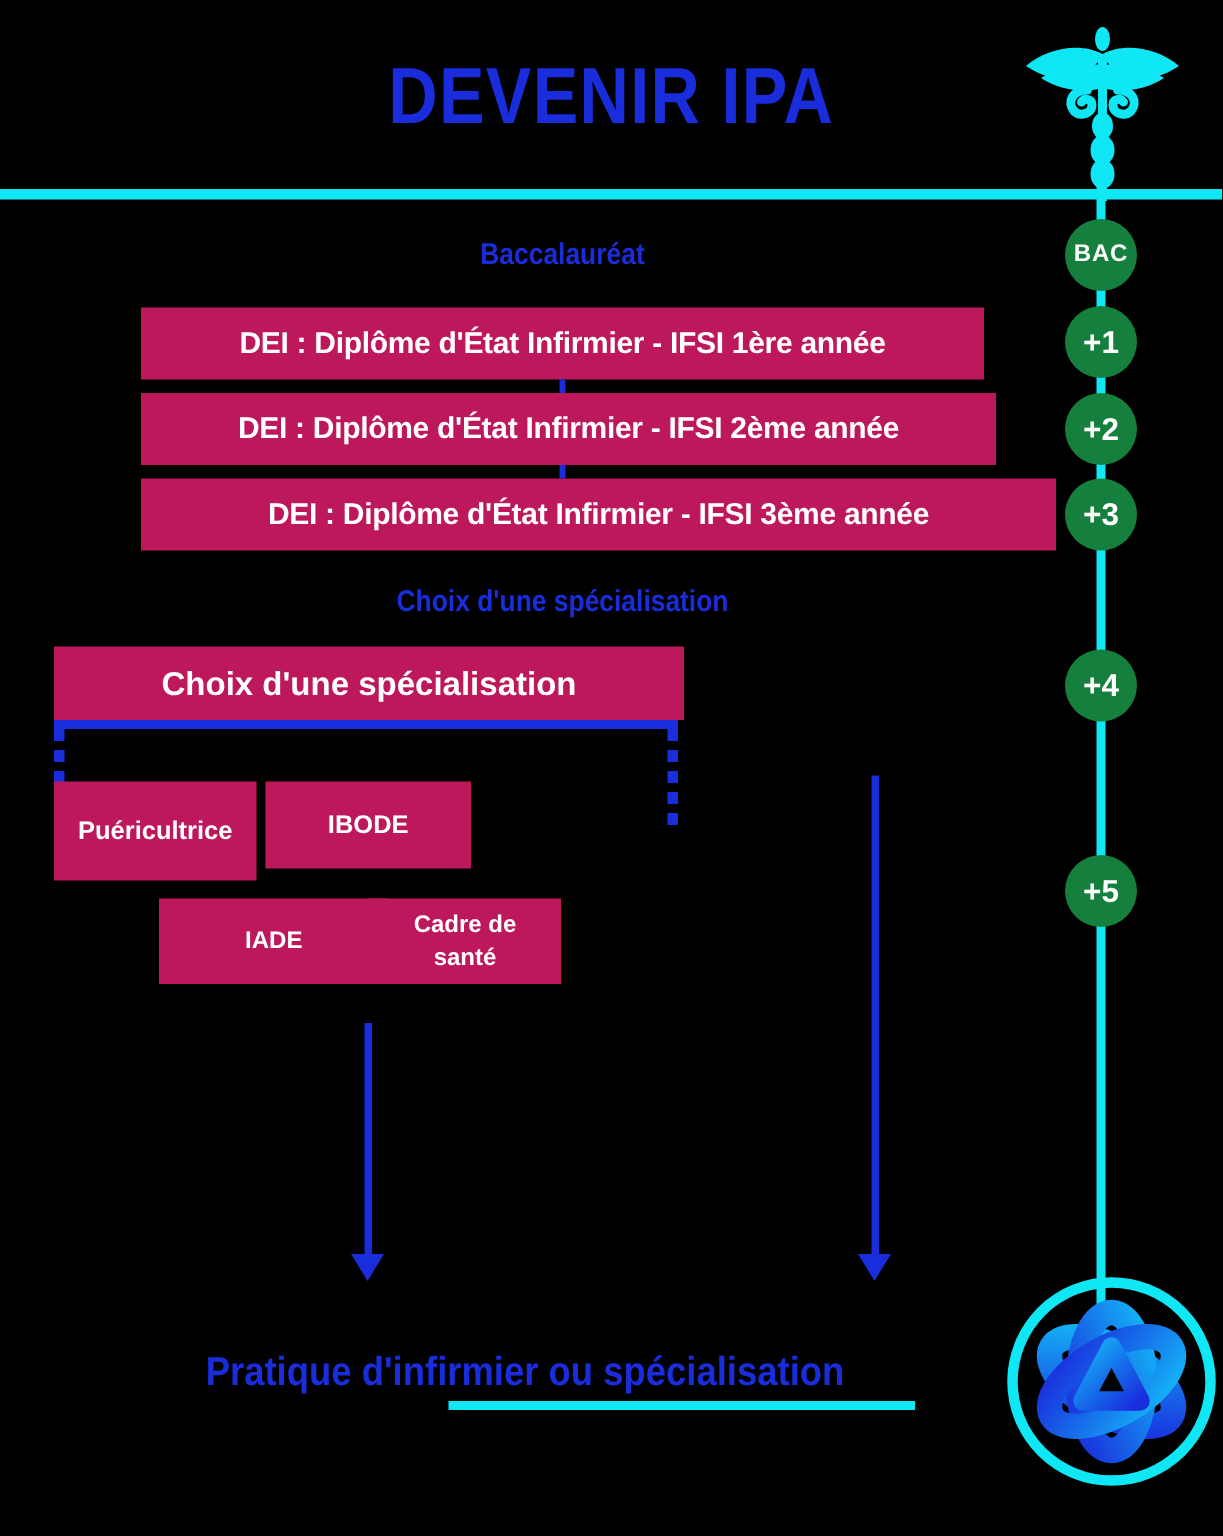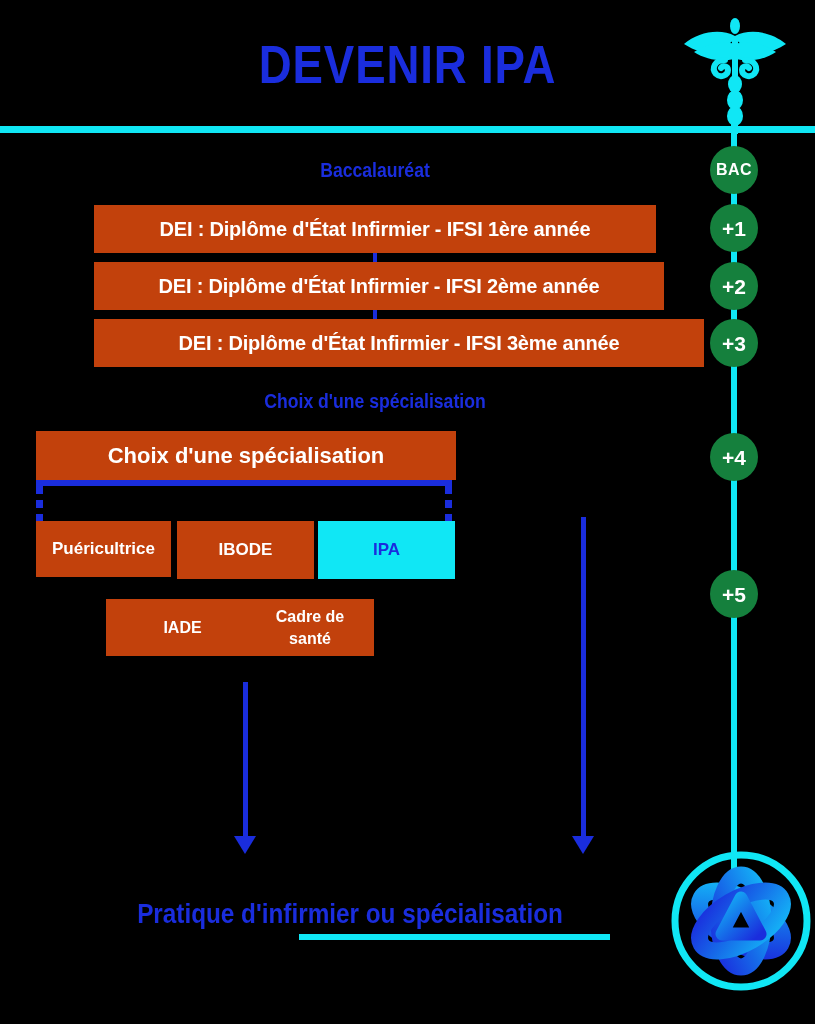--- a/index.html
+++ b/index.html
@@ -88,21 +88,21 @@
     font-weight: 700;
     transform: scaleX(0.88);
     transform-origin: center;
     text-align: center;
     line-height: 1;
   }
 
   
   .box {
     position: absolute;
-    background: #c2410c;
+    background: #be185d;
     color: #ffffff;
     display: flex;
     align-items: center;
     justify-content: center;
     text-align: center;
     font-weight: 700;
     box-sizing: border-box;
     padding: 2px 8px;
   }
   .box.dei {
@@ -236,23 +236,22 @@
   <div class="box dei" style="left:94px; top:319px; width:610px; height:48px;">DEI : Diplôme d'État Infirmier - IFSI 3ème année</div>
 
   <div class="sec-label" style="left:245px; top:391px; width:260px;">Choix d'une spécialisation</div>
 
   <div class="box wide-head" style="left:36px; top:431px; width:420px; height:49px;">Choix d'une spécialisation</div>
 
   <div class="bridge" style="left:36px; top:480px; width:416px;"></div>
   <div class="dotted" style="left:36px; top:486px; height:36px;"></div>
   <div class="dotted" style="left:445px; top:486px; height:70px;"></div>
 
-  <div class="box spec" style="left:36px; top:521px; width:135px; height:56px;">Puéricultrice</div>
+  <div class="box spec" style="left:36px; top:521px; width:135px; height:66px;">Puéricultrice</div>
   <div class="box spec" style="left:177px; top:521px; width:137px; height:58px;">IBODE</div>
-  <div class="box spec highlight" style="left:318px; top:521px; width:137px; height:58px;">IPA</div>
 
   <div class="box spec-small" style="left:106px; top:599px; width:153px; height:57px;">IADE</div>
   <div class="box spec-small" style="left:246px; top:599px; width:128px; height:57px;">Cadre de santé</div>
 
   <div class="arrow-line" style="left:243px; top:682px; height:155px;"></div>
   <div class="arrow-head" style="left:234px; top:836px;"></div>
 
   <div class="arrow-line" style="left:581px; top:517px; height:320px;"></div>
   <div class="arrow-head" style="left:572px; top:836px;"></div>
 

